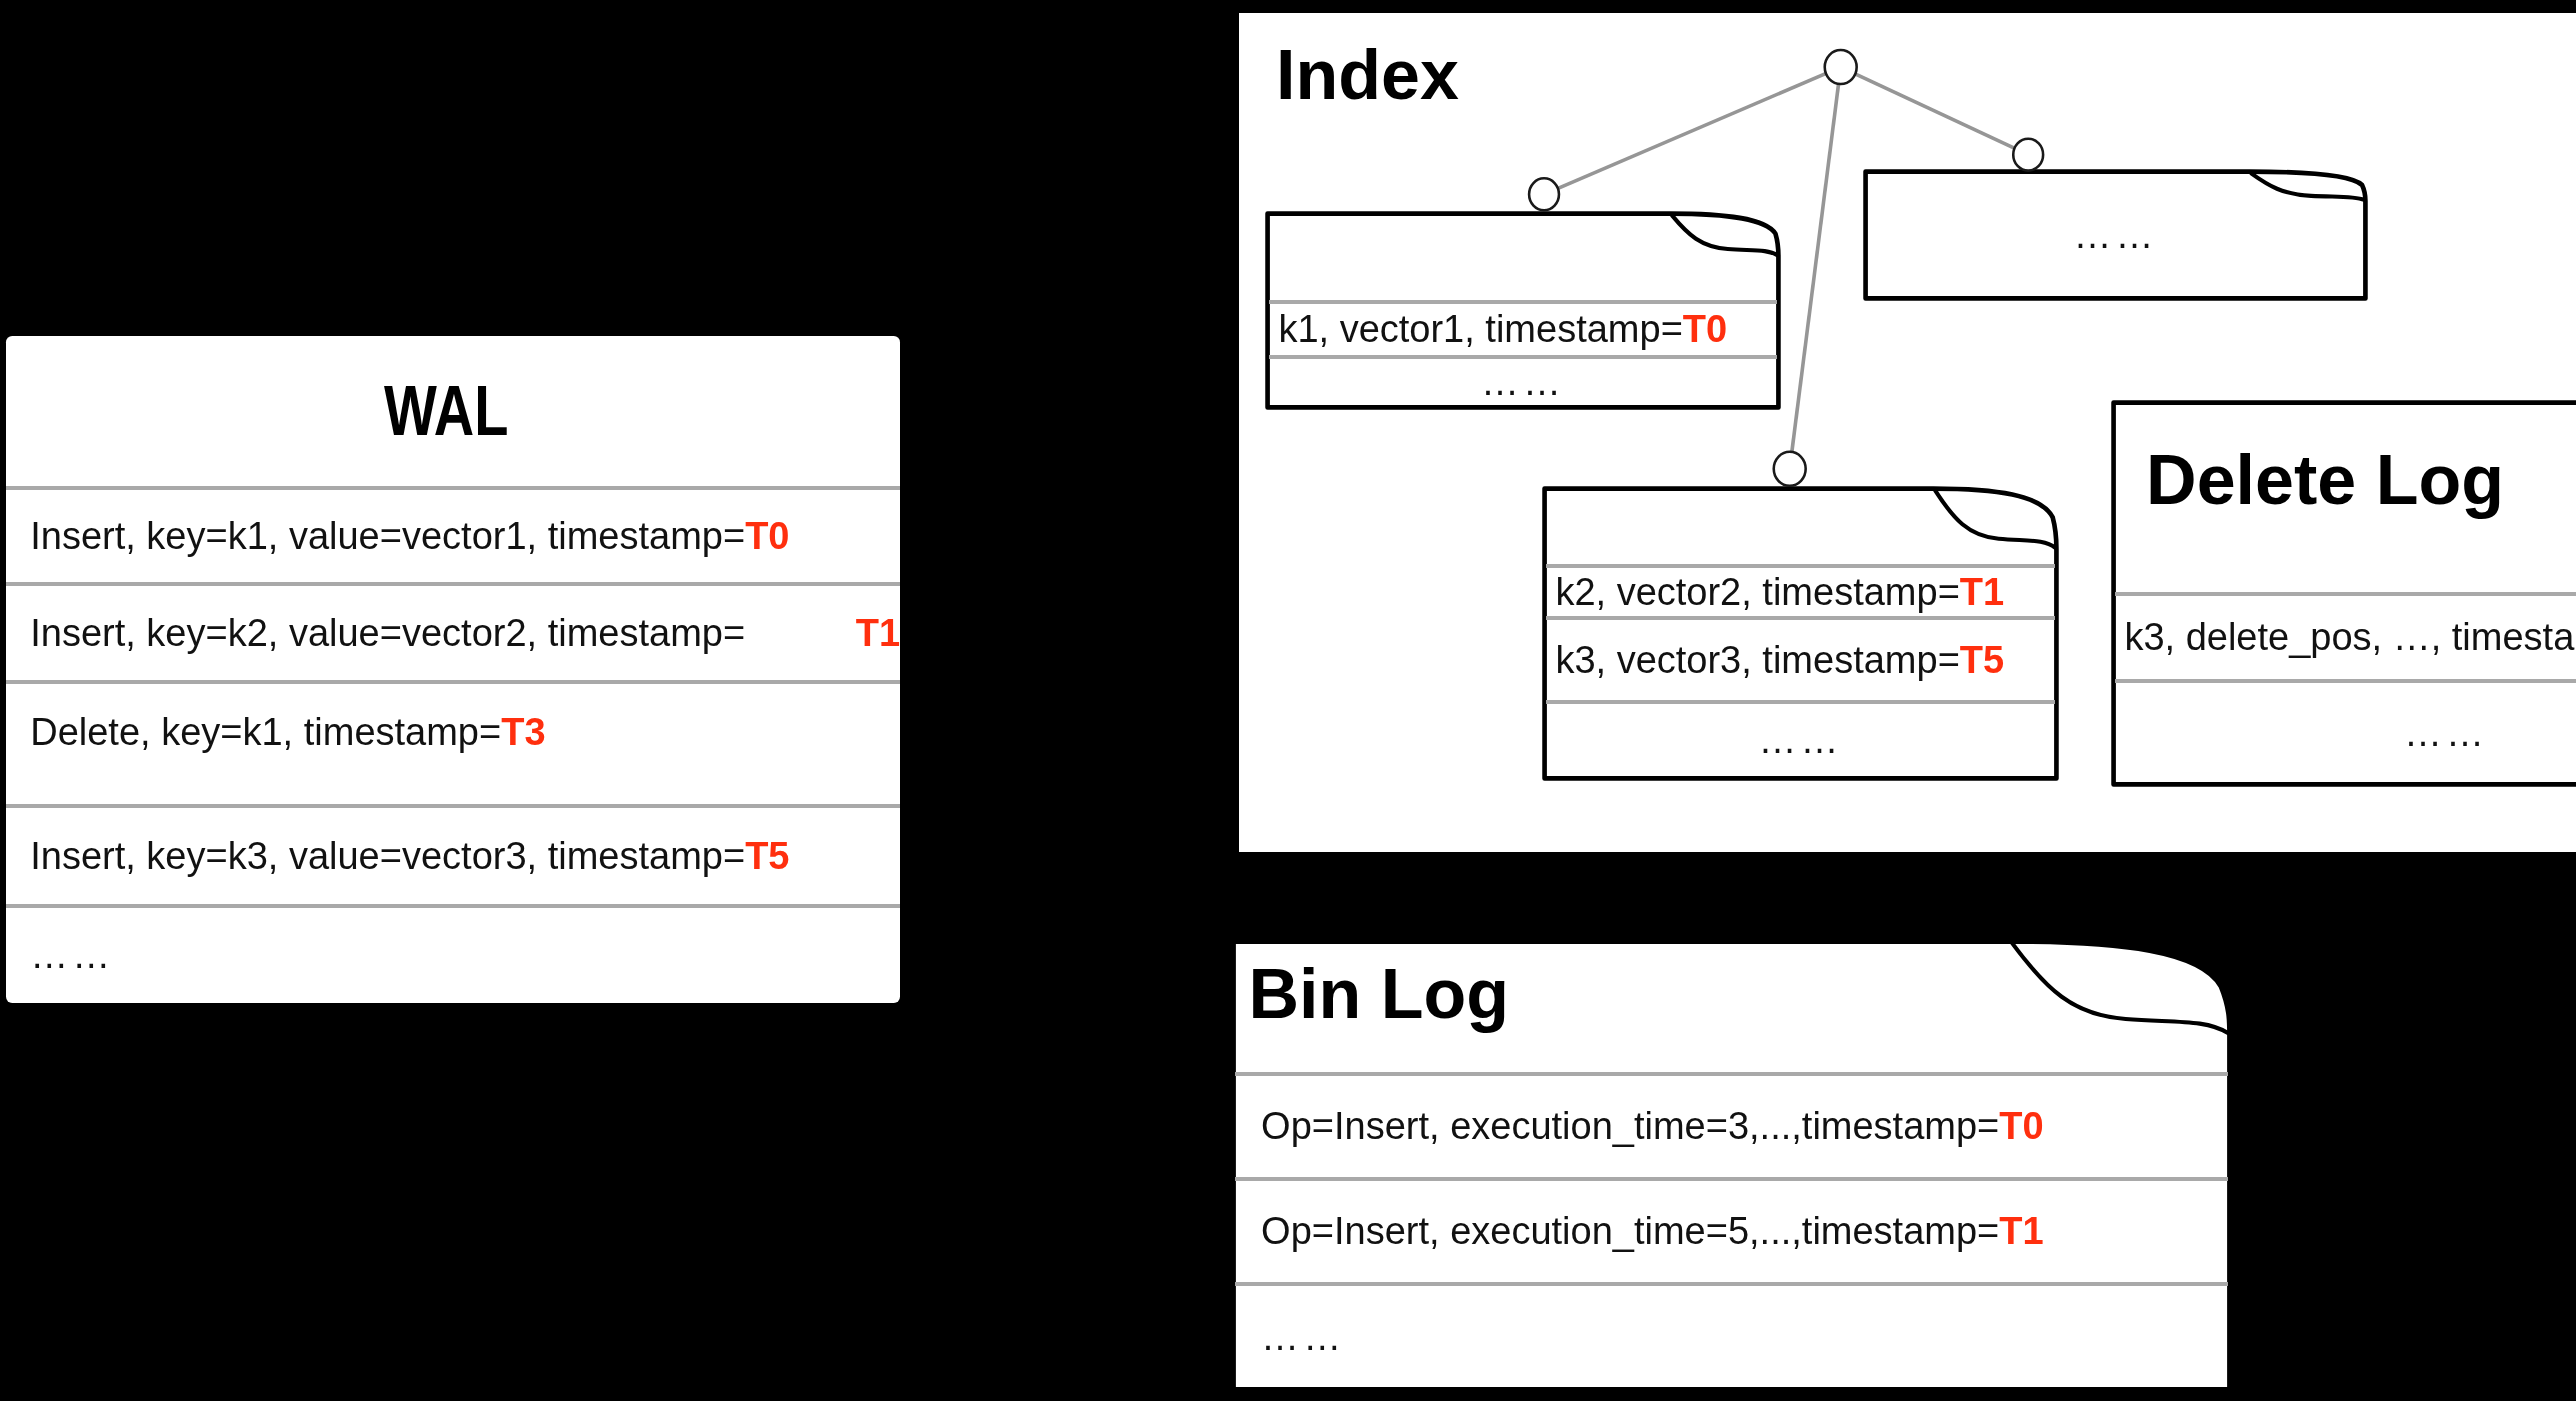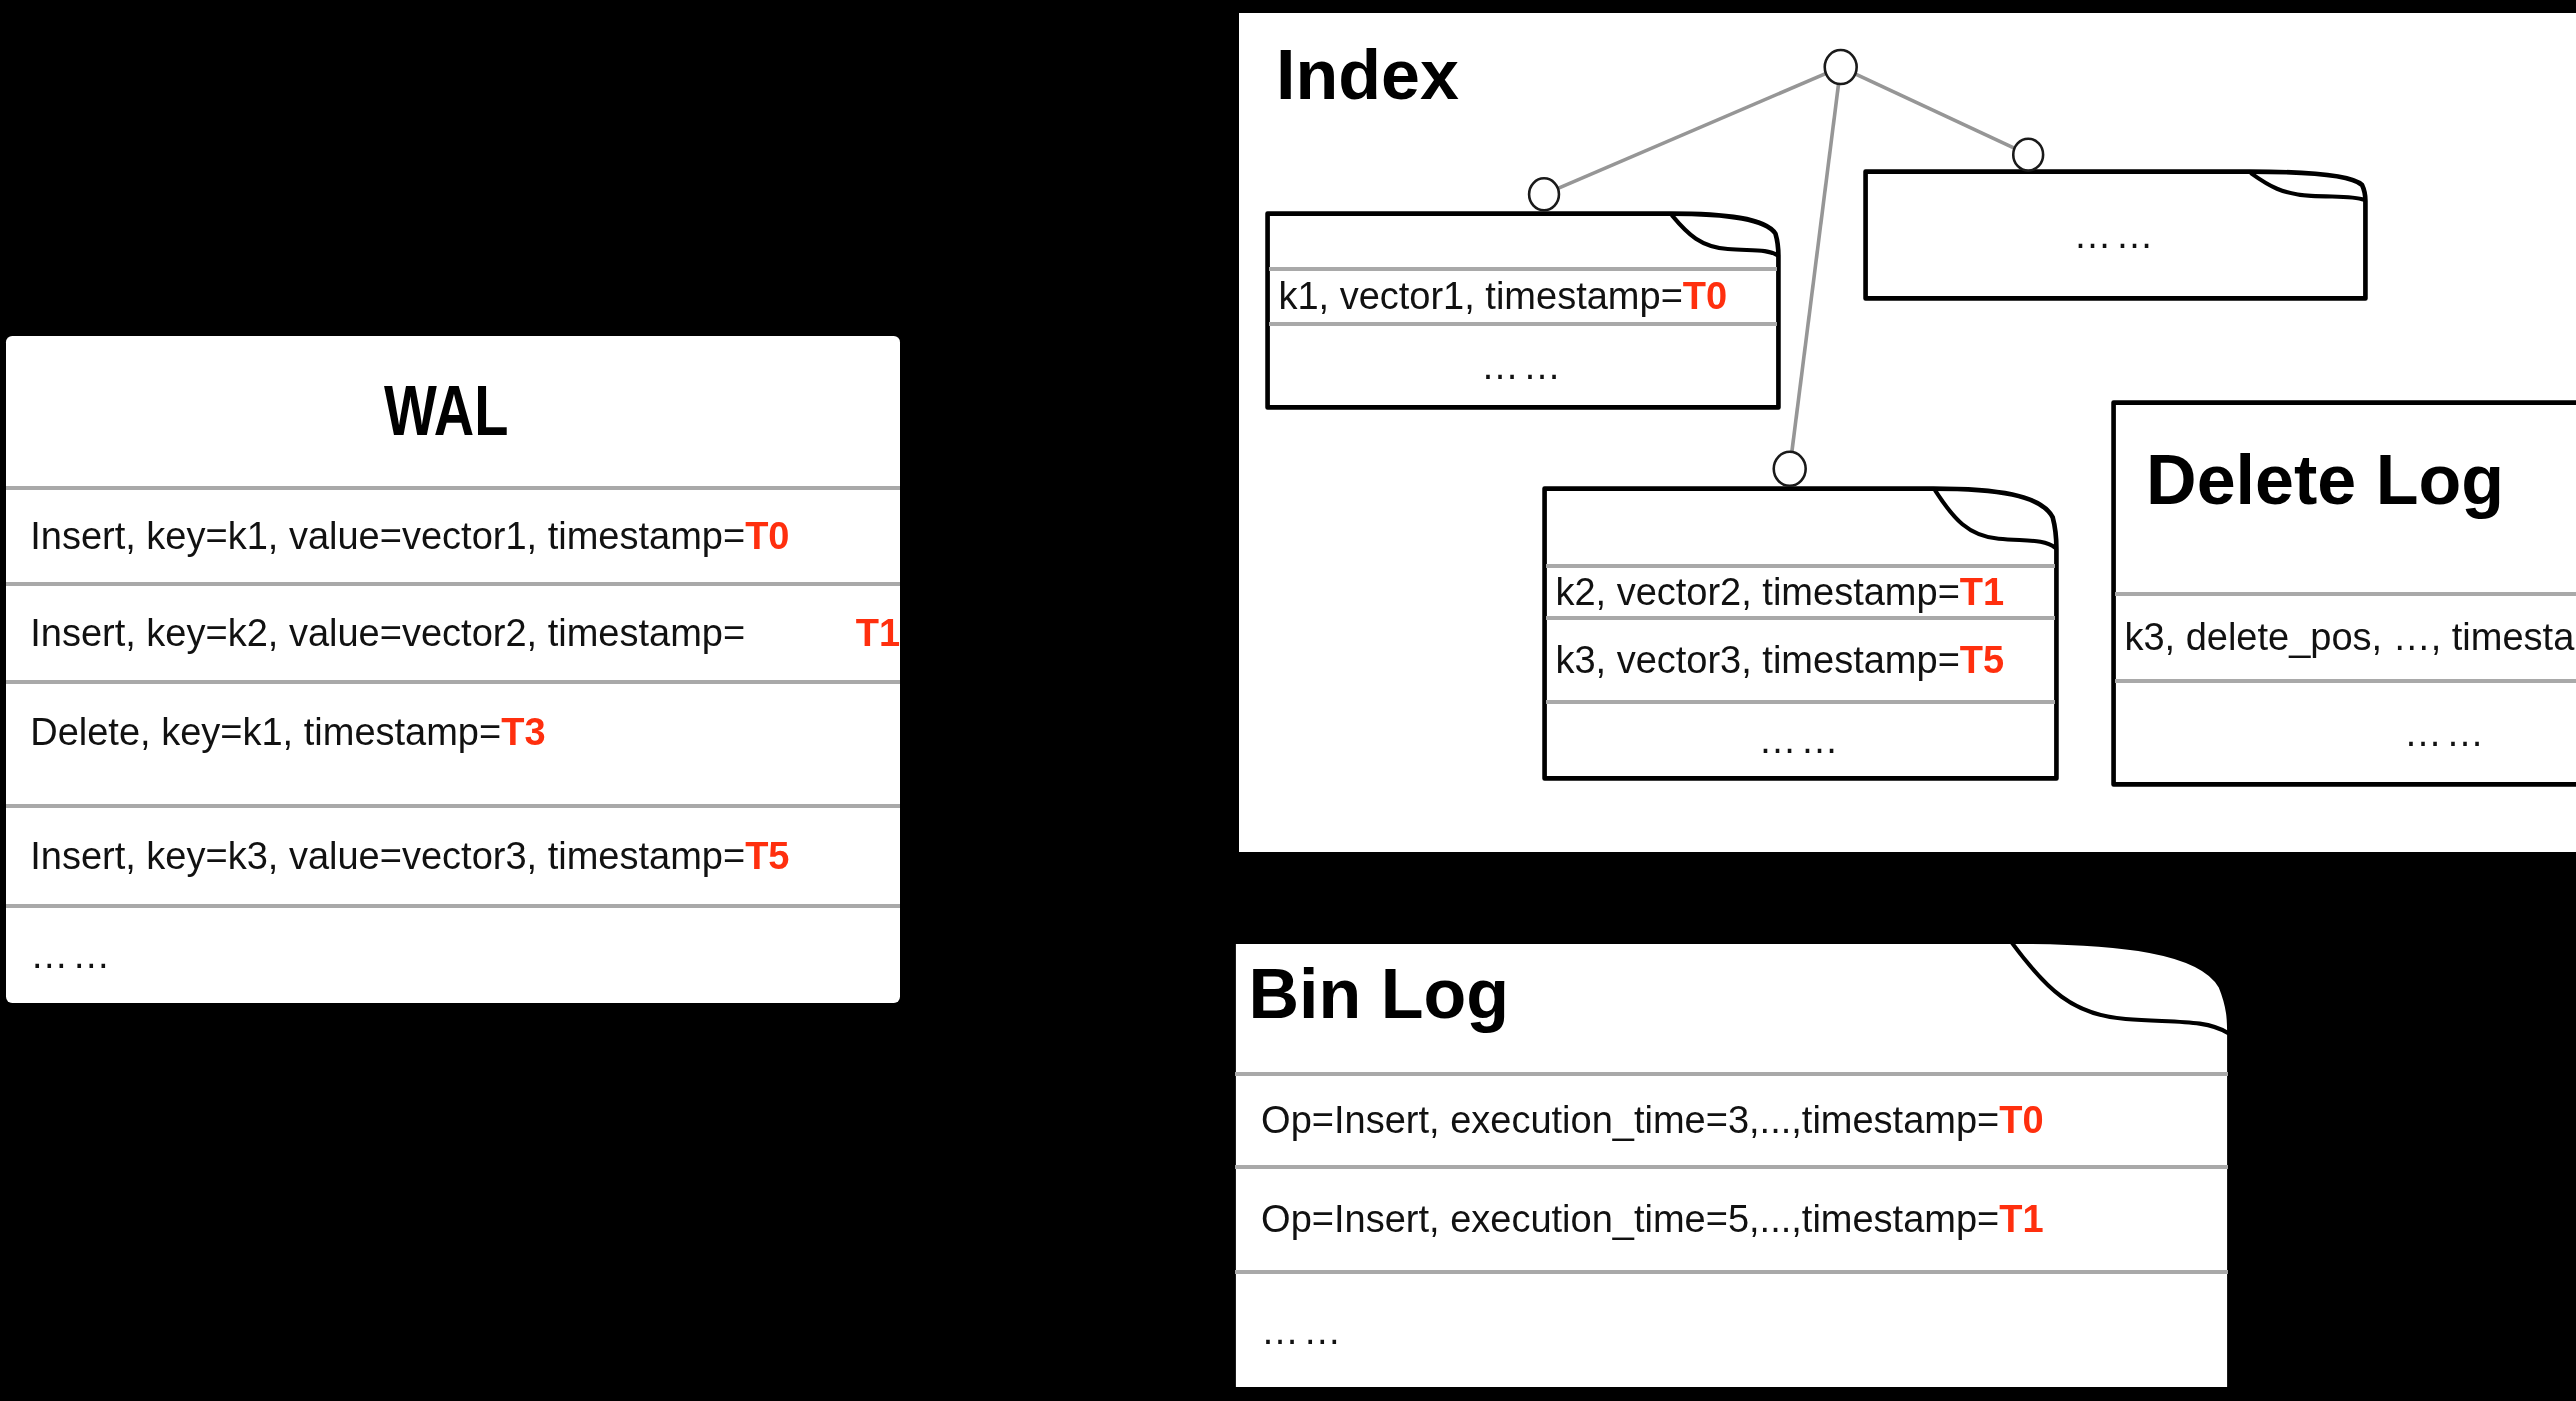--- a/index.html
+++ b/index.html
@@ -49,40 +49,40 @@
   .file { position:absolute; }
   .file > svg.page { position:absolute; inset:0; width:100%; height:100%; }
   .pg-body { fill:#fff; stroke:#000; stroke-width:9; stroke-linejoin:round; }
   .pg-flap { fill:none; stroke:#000; stroke-width:8; stroke-linecap:round; }
   .file-content { position:absolute; inset:4.1px; display:flex; flex-direction:column; }
   .file-content .row { padding-left:9.3px; }
   .file-content .row.center-txt { padding-left:0; }
 
   .seg1 { left:26px;  top:198px; width:516px; height:199px; }
   .seg1-header { height:52px; }
-  .seg1-r1 { height:55px; } .seg1-r2 { flex:1; }
+  .seg1-r1 { height:55px;margin-top:33px; } .seg1-r2 { flex:1; }
 
   .seg2 { left:624px; top:156px; width:505px; height:132px; }
   .seg2-dots { flex:1; display:flex; align-items:center; justify-content:center;
                font-size:38px; color:#111; }
 
   .seg3 { left:303px; top:473px; width:517px; height:295px; }
   .seg3-header { height:74px; }
   .seg3-r1 { height:52px; } .seg3-r2 { height:84px; } .seg3-r3 { flex:1; }
 
   .dlog { left:872px; top:387px; width:670px; height:387px; }
   .dlog-title-block { height:188px; padding-left:31px; padding-top:41px; }
   .dlog-r1 { height:87px; padding-left:12.4px; }
   .dlog-r2 { flex:1; }
 
   
   .binlog { left:1231px; top:939px; width:1001px; height:453px; }
   .binlog-title-block { height:129px; padding-left:13.4px; padding-top:15.5px; }
   .binlog .row { padding-left:26px; }
-  .binlog-r1 { height:93px; } .binlog-r2 { height:105px; } .binlog-r3 { flex:1; }
+  .binlog-r1 { height:105px; } .binlog-r2 { height:105px; } .binlog-r3 { flex:1; }
 </style>
 </head>
 <body>
 
 <div class="canvas">
 
   <section class="white-panel wal">
     <div class="wal-title-block">
       <span class="panel-title">WAL</span>
     </div>

